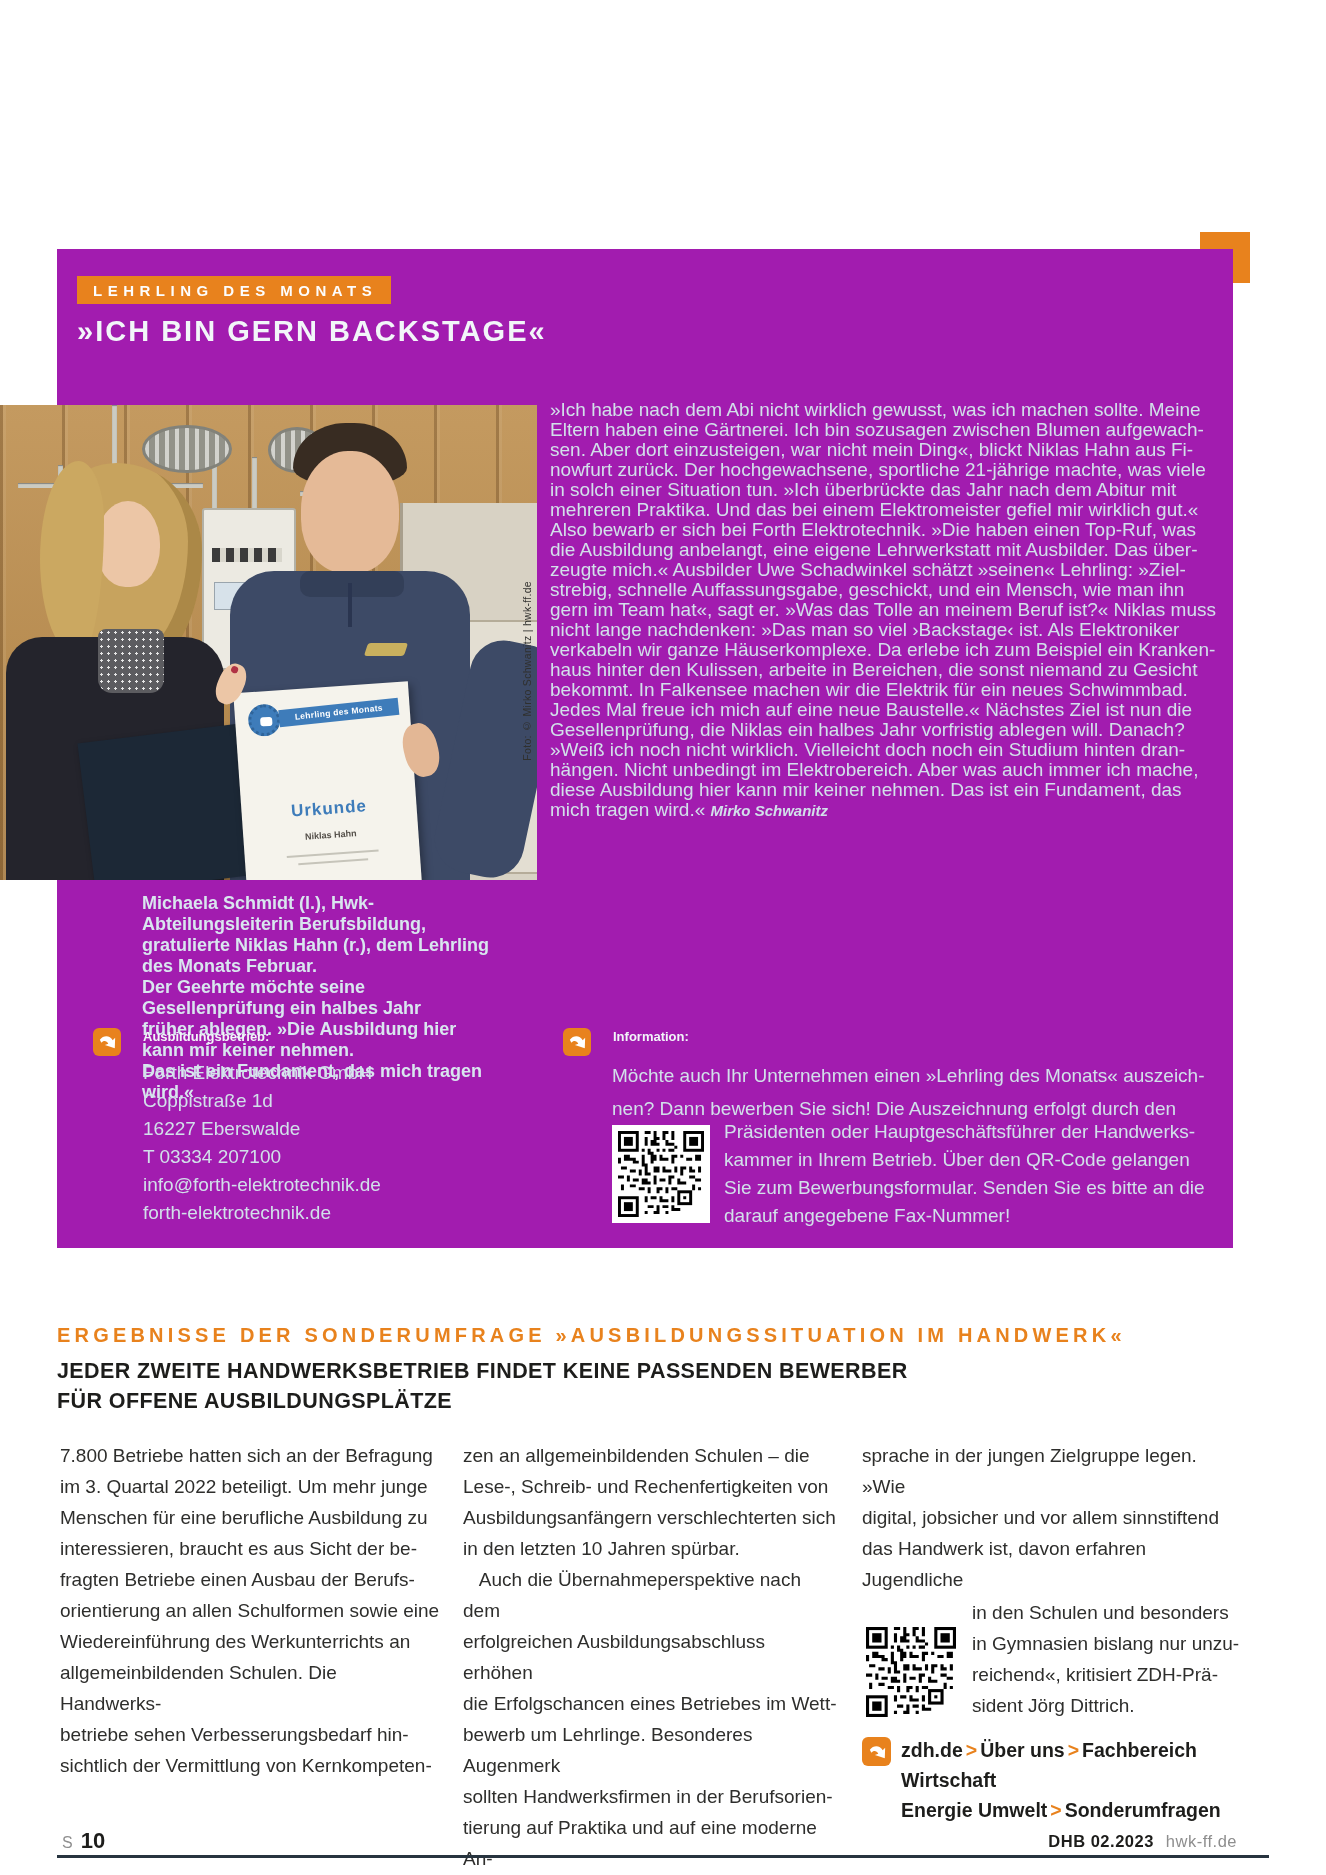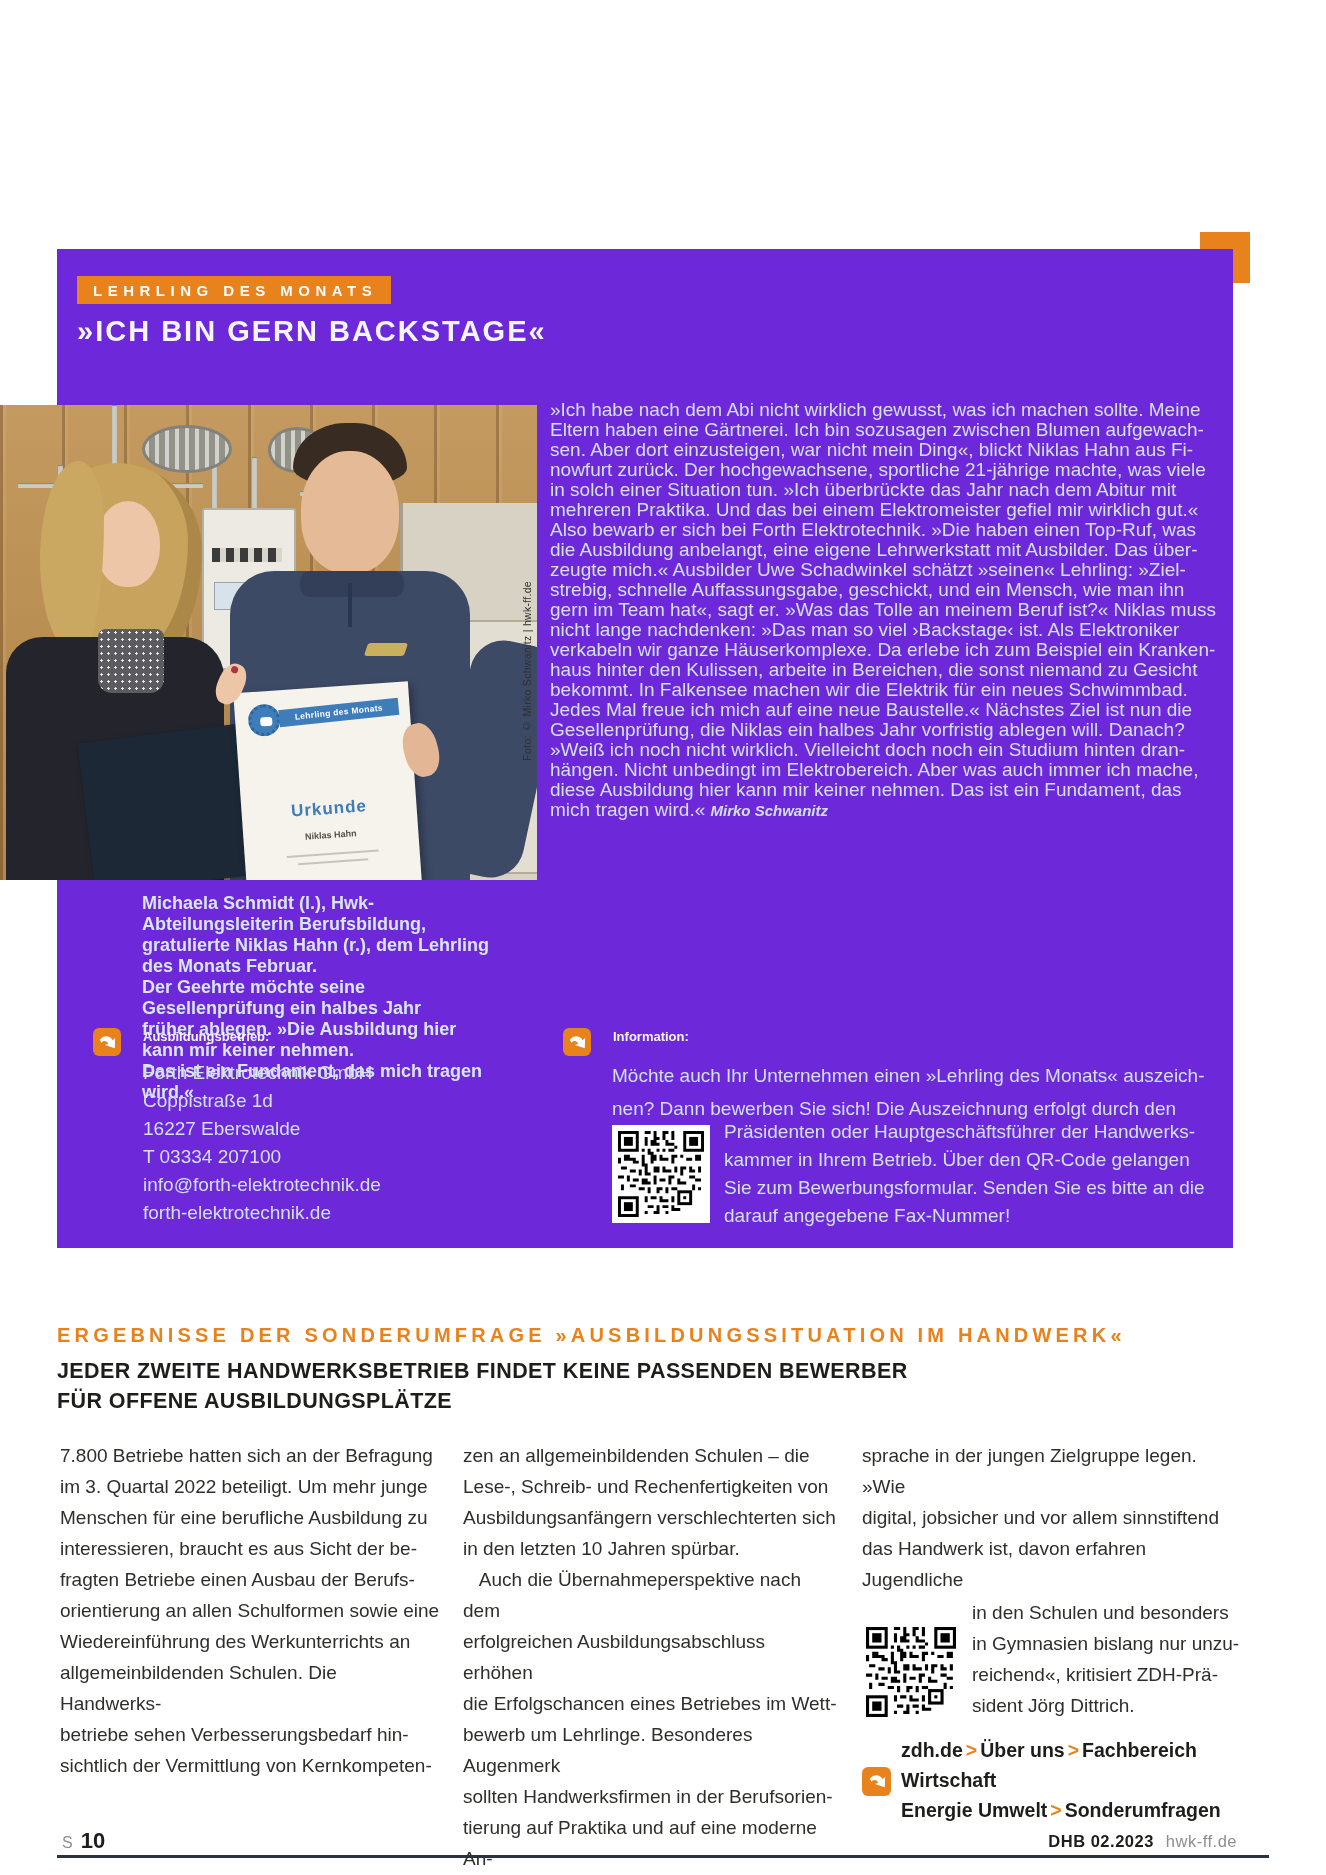--- a/index.html
+++ b/index.html
@@ -2,21 +2,21 @@
 <html lang="de"><head>
 <meta charset="utf-8">
 <style>
   html,body{margin:0;padding:0;background:#ffffff;}
   .page{
     position:relative; width:1326px; height:1875px; overflow:hidden;
     background:#ffffff; font-family:"Liberation Sans","DejaVu Sans",sans-serif;
   }
   
   .corner-accent{position:absolute; left:1200px; top:232px; width:50px; height:51px; background:#e8821d;}
-  .feature-box{position:absolute; left:57px; top:249px; width:1176px; height:999px; background:#6d28d9;}
+  .feature-box{position:absolute; left:57px; top:249px; width:1176px; height:999px; background:#a21caf;}
   .kicker{
     position:absolute; left:20px; top:27px; background:#e8821d; color:#fdfdfd;
     font-size:15px; font-weight:700; letter-spacing:5.5px; padding:6px 14px 5px 16px; white-space:nowrap;
   }
   .headline{
     position:absolute; left:20px; top:66px; margin:0; color:#f2f6f9;
     font-size:29px; font-weight:800; letter-spacing:2px; white-space:nowrap;
   }
   .pre{white-space:pre-line;}
   .article-body{
@@ -96,21 +96,21 @@
   
   .survey-kicker{position:absolute; left:57px; top:1324px; color:#e8821d; font-size:20px; font-weight:600; letter-spacing:4.2px; white-space:nowrap;}
   .survey-headline{position:absolute; left:57px; top:1356px; margin:0; color:#1d1d1b; font-size:21.5px; font-weight:800; letter-spacing:.4px; line-height:30px;}
   .col{position:absolute; top:1440px; color:#2e2e2c; font-size:19px; line-height:31px;}
   .col1{left:60px; width:382px;}
   .col2{left:463px; width:374px;}
   .col3{left:862px; width:378px;}
   .col3-qr-row{display:flex; align-items:flex-end; margin-top:2px;}
   .col3-qr-row .qr{width:98px; height:98px; padding:4px;}
   .col3-side{margin-left:12px; font-size:19px; line-height:31px; color:#2e2e2c;}
-  .zdh-link{display:flex; align-items:center; margin-top:14px;}
+  .zdh-link{display:flex; align-items:flex-start; margin-top:14px;}
   .zdh-link .block-icon2{flex:0 0 auto; width:29px; height:29px; background:#e8821d; border-radius:6px; display:flex; align-items:center; justify-content:center; margin-top:2px;}
   .zdh-link .block-icon2 svg{width:22px; height:22px;}
   .zdh-text{margin-left:10px; font-size:19.5px; font-weight:700; color:#1d1d1b; line-height:30px;}
   .sep{color:#e8821d; font-weight:700; padding:0 3px;}
   
   .footer-left{position:absolute; left:62px; top:1828px; display:flex; align-items:baseline;}
   .footer-page-prefix{font-size:16px; color:#8e8e8e; margin-right:7px; letter-spacing:1px;}
   .footer-page-number{font-size:22px; font-weight:800; color:#1d1d1b;}
   .footer-right{position:absolute; right:89px; top:1832px; display:flex; align-items:baseline;}
   .footer-issue{font-size:16.5px; font-weight:800; color:#1d1d1b; letter-spacing:.5px;}

